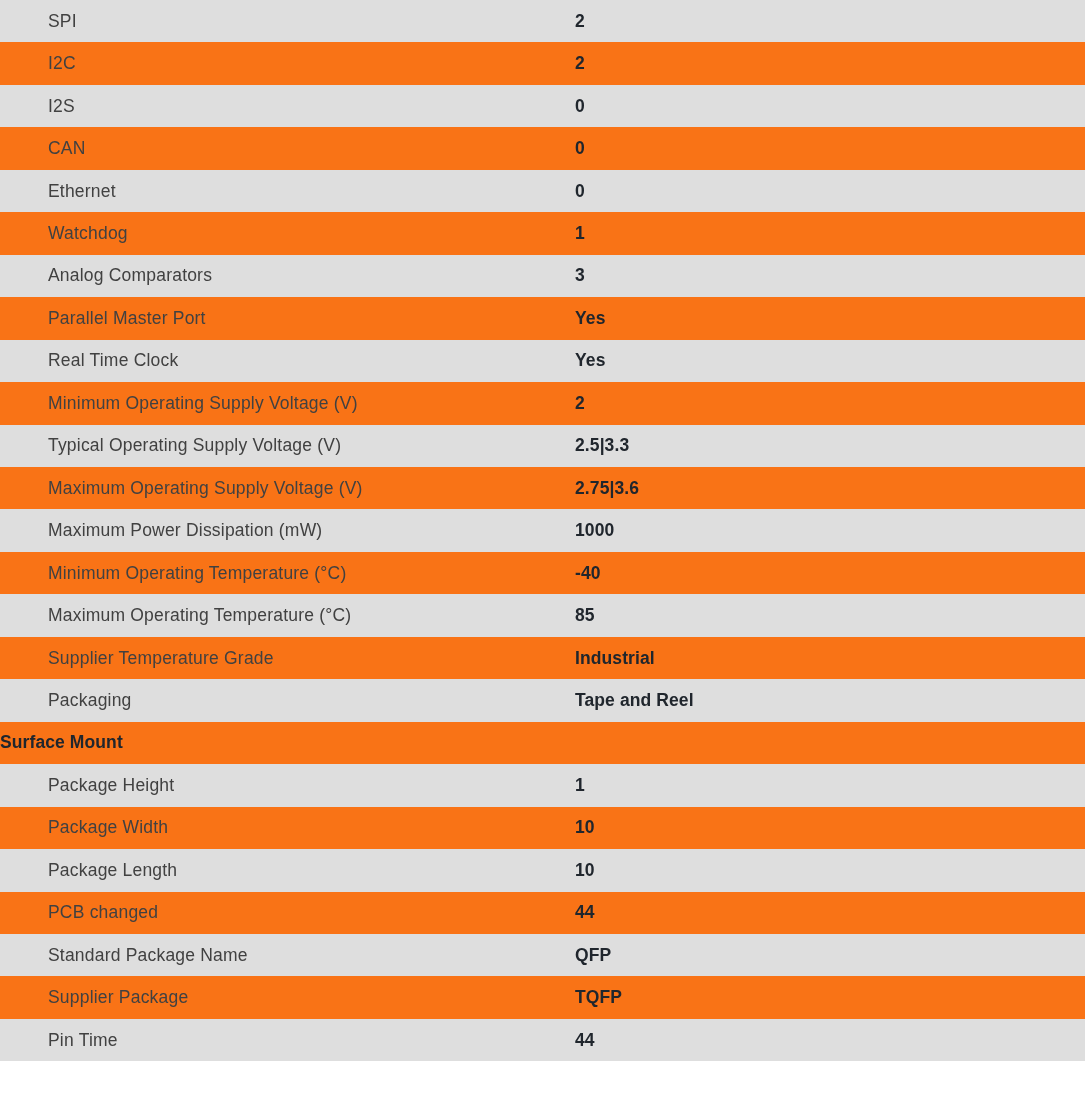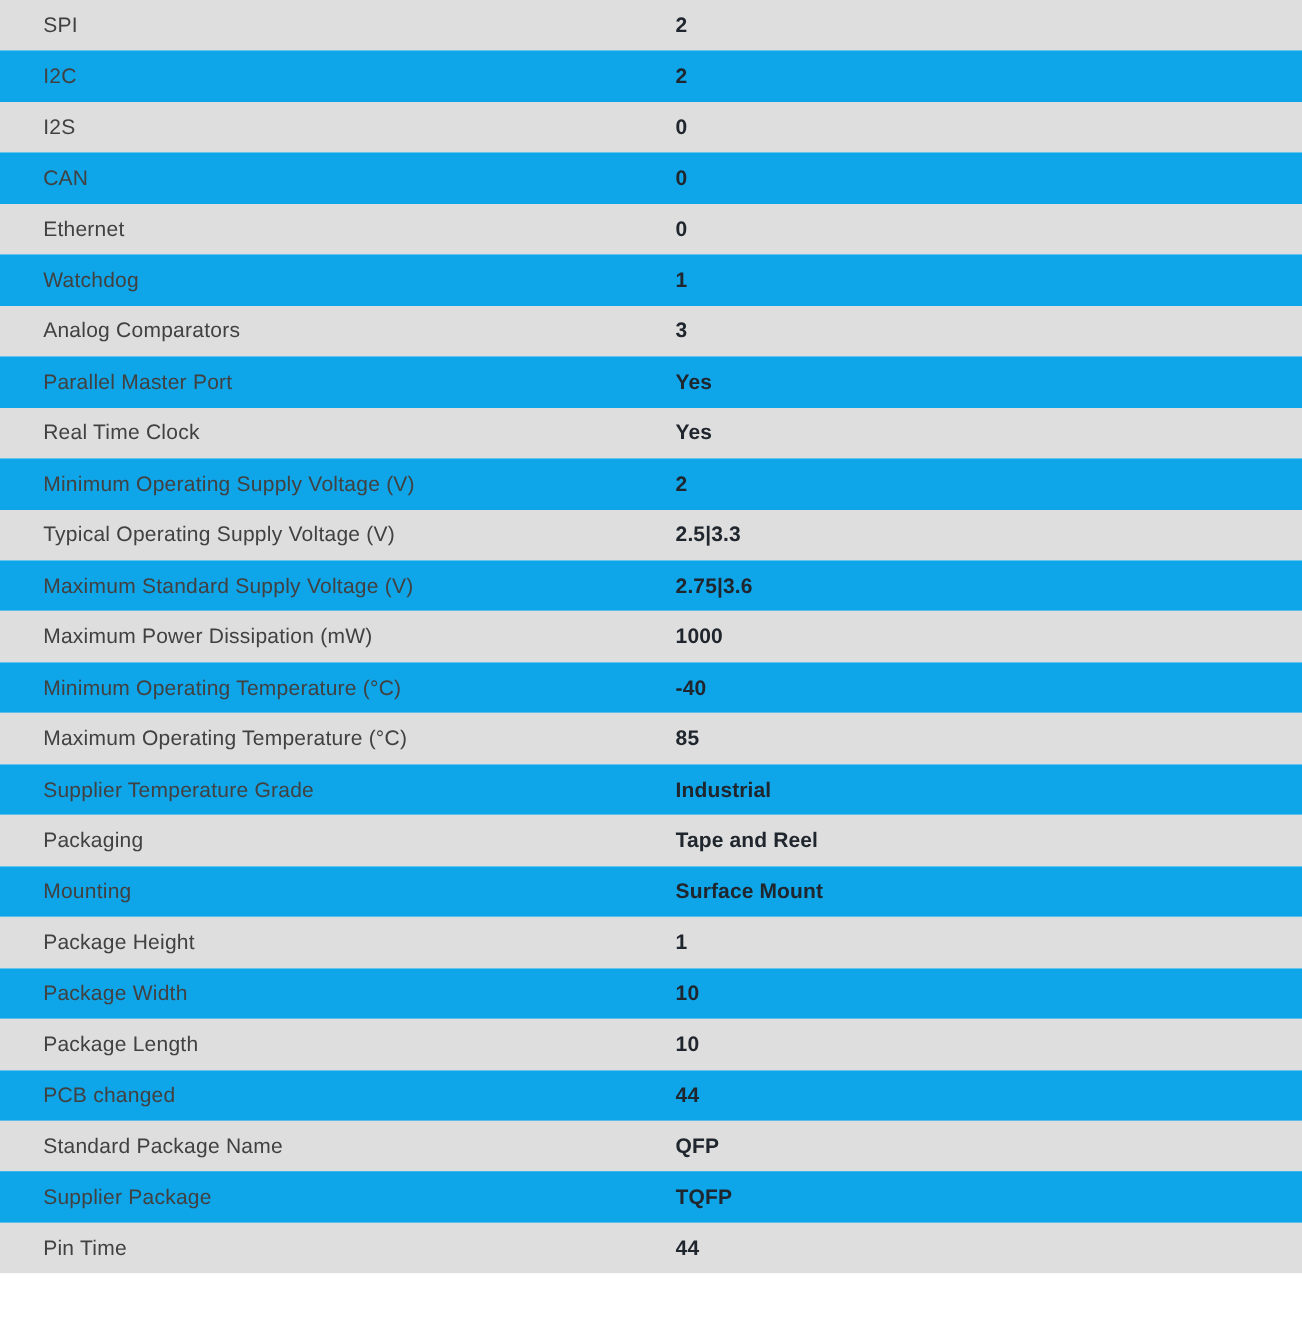--- a/index.html
+++ b/index.html
@@ -17,32 +17,32 @@
     width: 1085px;
     height: 1104px;
     display: flex;
     flex-direction: column;
   }
   .spec-row {
     flex: 0 0 auto;
     height: 42.4615px;
     display: flex;
     align-items: center;
-    background: #0ea5e9;
+    background: #f97316;
   }
   .spec-row.alt {
     background: #dedede;
   }
   .spec-cell {
     white-space: nowrap;
     overflow: hidden;
   }
   .spec-label {
     flex: 0 0 527px;
-    padding-left: 36px;
+    padding-left: 48px;
     font-size: 17.5px;
     font-weight: 400;
     color: #414141;
     letter-spacing: 0.2px;
   }
   .spec-value {
     flex: 1 1 auto;
     font-size: 17.5px;
     font-weight: 700;
     color: #20262d;
@@ -102,21 +102,21 @@
     <div class="spec-cell spec-label">Minimum Operating Supply Voltage (V)</div>
     <div class="spec-cell spec-value">2</div>
   </div>
 
   <div class="spec-row alt">
     <div class="spec-cell spec-label">Typical Operating Supply Voltage (V)</div>
     <div class="spec-cell spec-value">2.5|3.3</div>
   </div>
 
   <div class="spec-row">
-    <div class="spec-cell spec-label">Maximum Standard Supply Voltage (V)</div>
+    <div class="spec-cell spec-label">Maximum Operating Supply Voltage (V)</div>
     <div class="spec-cell spec-value">2.75|3.6</div>
   </div>
 
   <div class="spec-row alt">
     <div class="spec-cell spec-label">Maximum Power Dissipation (mW)</div>
     <div class="spec-cell spec-value">1000</div>
   </div>
 
   <div class="spec-row">
     <div class="spec-cell spec-label">Minimum Operating Temperature (°C)</div>
@@ -132,21 +132,20 @@
     <div class="spec-cell spec-label">Supplier Temperature Grade</div>
     <div class="spec-cell spec-value">Industrial</div>
   </div>
 
   <div class="spec-row alt">
     <div class="spec-cell spec-label">Packaging</div>
     <div class="spec-cell spec-value">Tape and Reel</div>
   </div>
 
   <div class="spec-row">
-    <div class="spec-cell spec-label">Mounting</div>
     <div class="spec-cell spec-value">Surface Mount</div>
   </div>
 
   <div class="spec-row alt">
     <div class="spec-cell spec-label">Package Height</div>
     <div class="spec-cell spec-value">1</div>
   </div>
 
   <div class="spec-row">
     <div class="spec-cell spec-label">Package Width</div>

